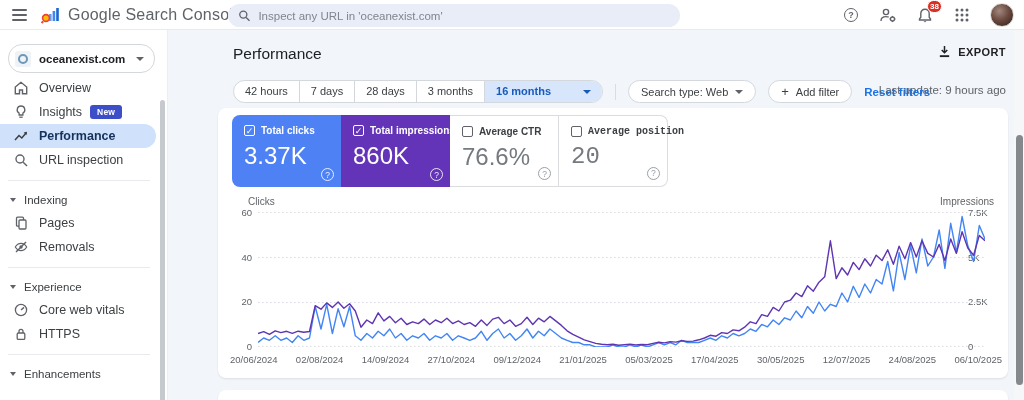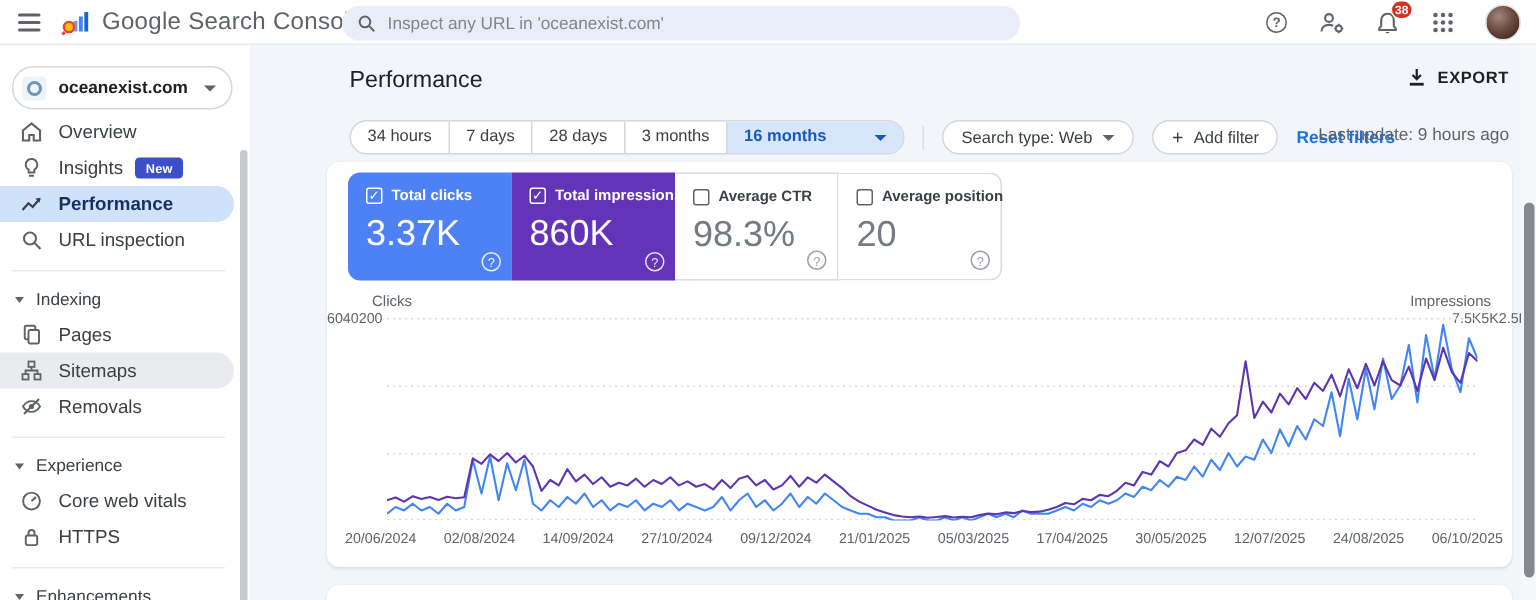--- a/index.html
+++ b/index.html
@@ -78,21 +78,21 @@
   .link-btn { font-size:11.5px; color:#1a73e8; font-weight:bold; cursor:pointer; white-space:nowrap; }
   .last-update { position:absolute; right:18px; top:54px; font-size:11.5px; color:#5f6368; }
 
   
   .card { position:absolute; top:78px; left:50px; width:790px; height:270px; background:#fff; border-radius:8px;
           box-shadow:0 1px 2px rgba(60,64,67,.12); }
   .metrics { position:absolute; top:7px; left:14px; display:flex; border-radius:8px; }
   .tile { width:109px; height:72px; position:relative; padding:10px 0 0 12px; background:#fff;
           border-top:1px solid #dadce0; border-bottom:1px solid #dadce0; border-right:1px solid #dadce0; cursor:pointer; }
   .tile:first-child { border-radius:8px 0 0 8px; }
-  .tile:last-child { border-radius:0 8px 8px 0; }
+  .tile:last-child { border-radius:0 8px 8px 0;font-family:Liberation Mono, monospace; }
   .tile.colored { border:none; height:72px; }
   .tile-head { display:flex; align-items:center; gap:6px; }
   .tile-label { font-size:10px; font-weight:bold; white-space:nowrap; }
   .tile .tile-label { color:#3c4043; }
   .tile.colored .tile-label { color:#fff; }
   .cbx { width:11px; height:11px; border-radius:2px; flex:none; display:flex; align-items:center; justify-content:center;
          font-size:9px; font-family:"DejaVu Sans",sans-serif; }
   .tile.colored .cbx { border:1.5px solid #fff; color:#fff; }
   .tile:not(.colored) .cbx { border:1.5px solid #5f6368; color:transparent; }
   .tile-value { font-size:24px; margin-top:6px; }
@@ -100,21 +100,21 @@
   .tile:not(.colored) .tile-value { color:#757a80; }
   .help-dot { position:absolute; right:7px; bottom:6px; width:13px; height:13px; border-radius:50%;
               font-size:8.5px; display:flex; align-items:center; justify-content:center; cursor:pointer; }
   .tile.colored .help-dot { border:1px solid rgba(255,255,255,.85); color:rgba(255,255,255,.9); }
   .tile:not(.colored) .help-dot { border:1px solid #9aa0a6; color:#9aa0a6; }
 
   
   .axis-title { position:absolute; top:88px; font-size:10px; color:#5f6368; }
   .axis-title.left { left:30px; }
   .axis-title.right { right:14px; }
-  .ticks { position:absolute; top:99px; height:145px; display:flex; 
+  .ticks { position:absolute; top:99px; height:145px; display:flex; flex-direction:column;
            justify-content:space-between; font-size:9.5px; color:#5f6368; }
   .ticks.left { left:0; width:34px; text-align:right; }
   .ticks.right { left:744px; width:40px; text-align:left; padding-left:6px; }
   .plot { position:absolute; left:40px; top:104px; width:727px; height:135px; }
   .xlabels { position:absolute; left:12px; top:246px; width:772px; display:flex; justify-content:space-between;
              font-size:9.5px; color:#5f6368; }
 
   .stub-card { position:absolute; top:360px; left:50px; width:790px; height:30px; background:#fff;
                border-radius:8px 8px 0 0; box-shadow:0 1px 2px rgba(60,64,67,.12); }
 
@@ -248,31 +248,20 @@
         </div>
         <div class="nav-item">
           <span class="nav-icon">
             <svg width="14" height="14" viewBox="0 0 14 14">
               <rect x="2.5" y="1.2" width="7" height="9" rx="1" fill="none" stroke="#5f6368" stroke-width="1.3"></rect>
               <rect x="5" y="4" width="7" height="9" rx="1" fill="#fff" stroke="#5f6368" stroke-width="1.3"></rect>
             </svg>
           </span>
           <span>Pages</span>
         </div>
-        <div class="nav-item hover">
-          <span class="nav-icon">
-            <svg width="14" height="14" viewBox="0 0 14 14">
-              <rect x="5" y="1" width="4" height="3.6" fill="none" stroke="#5f6368" stroke-width="1.2"></rect>
-              <rect x="1" y="9.4" width="4" height="3.6" fill="none" stroke="#5f6368" stroke-width="1.2"></rect>
-              <rect x="9" y="9.4" width="4" height="3.6" fill="none" stroke="#5f6368" stroke-width="1.2"></rect>
-              <path d="M7 4.6v2.4M3 9.4V7h8v2.4" fill="none" stroke="#5f6368" stroke-width="1.2"></path>
-            </svg>
-          </span>
-          <span>Sitemaps</span>
-        </div>
         <div class="nav-item">
           <span class="nav-icon">
             <svg width="14" height="14" viewBox="0 0 14 14">
               <path d="M1.3 7s2.2-3.6 5.7-3.6S12.7 7 12.7 7s-2.2 3.6-5.7 3.6S1.3 7 1.3 7z" fill="none" stroke="#5f6368" stroke-width="1.2"></path>
               <circle cx="7" cy="7" r="1.7" fill="#5f6368"></circle>
               <line x1="2" y1="12" x2="12" y2="2" stroke="#5f6368" stroke-width="1.4"></line>
             </svg>
           </span>
           <span>Removals</span>
         </div>
@@ -316,21 +305,21 @@
           <path d="M7 1v7M4 5.4L7 8.4l3-3" fill="none" stroke="#202124" stroke-width="1.6"></path>
           <rect x="2" y="11" width="10" height="2" fill="#202124"></rect>
         </svg>
         <span>EXPORT</span>
       </div>
     </div>
 
     <div class="filter-row">
       <div class="seg" id="date-range-seg">
           <div class="seg-btn">
-            <span>34 hours</span>
+            <span>42 hours</span>
           </div>
           <div class="seg-btn">
             <span>7 days</span>
           </div>
           <div class="seg-btn">
             <span>28 days</span>
           </div>
           <div class="seg-btn">
             <span>3 months</span>
           </div>
@@ -368,21 +357,21 @@
               <span class="tile-label">Total impressions</span>
             </div>
             <div class="tile-value">860K</div>
             <div class="help-dot">?</div>
           </div>
           <div class="tile">
             <div class="tile-head">
               <span class="cbx"></span>
               <span class="tile-label">Average CTR</span>
             </div>
-            <div class="tile-value">98.3%</div>
+            <div class="tile-value">76.6%</div>
             <div class="help-dot">?</div>
           </div>
           <div class="tile">
             <div class="tile-head">
               <span class="cbx"></span>
               <span class="tile-label">Average position</span>
             </div>
             <div class="tile-value">20</div>
             <div class="help-dot">?</div>
           </div>

